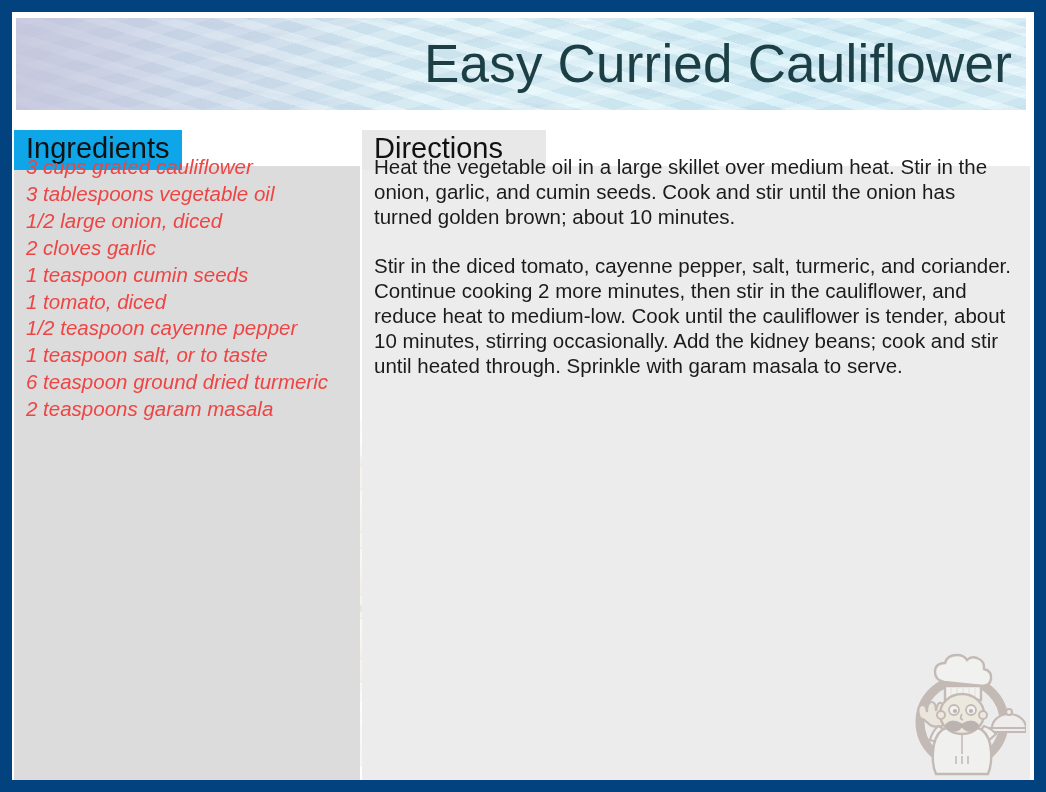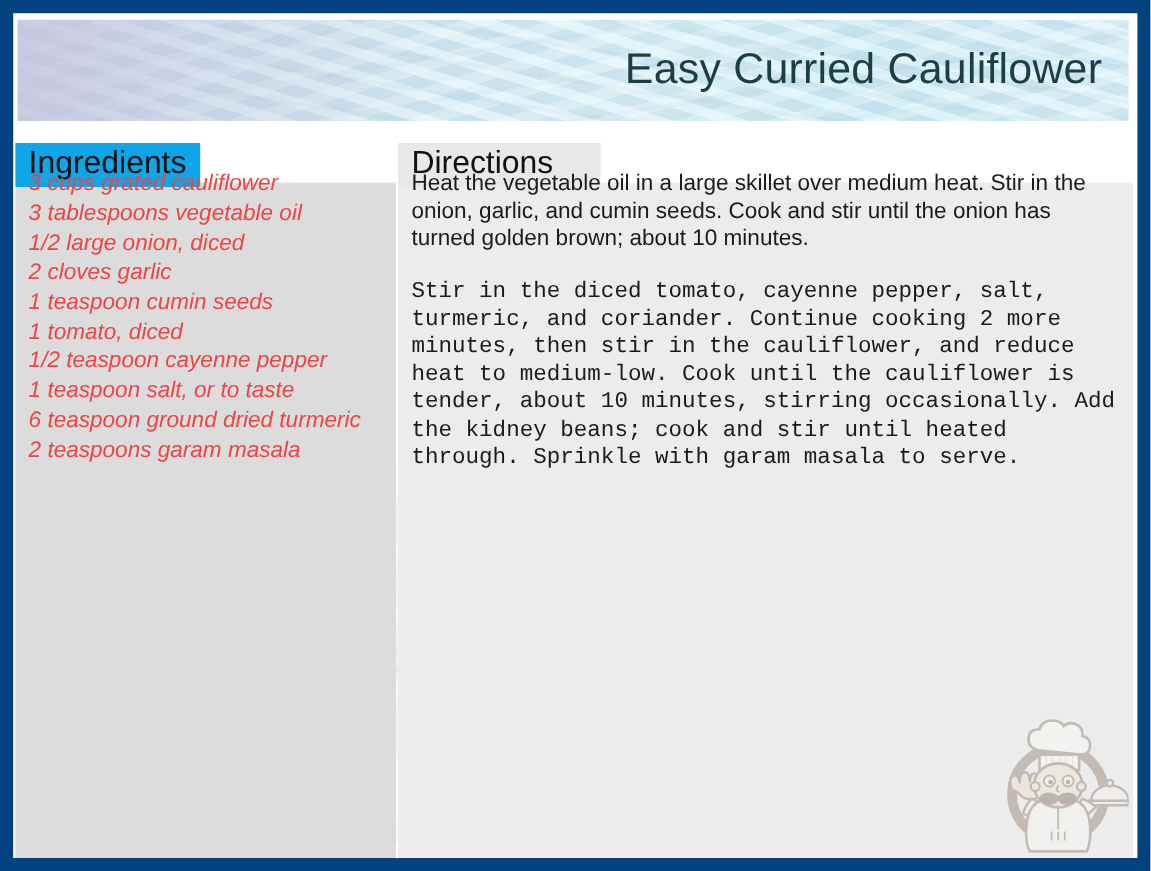--- a/index.html
+++ b/index.html
@@ -57,24 +57,24 @@
       repeating-linear-gradient(9deg, rgba(255,255,255,.0) 0px, rgba(255,255,255,.0) 26px, rgba(170,180,210,.22) 26px, rgba(170,180,210,.22) 30px),
       repeating-linear-gradient(-9deg, rgba(255,255,255,.0) 0px, rgba(255,255,255,.0) 34px, rgba(175,185,212,.18) 34px, rgba(175,185,212,.18) 38px);
   }
   .banner-fade-left {
     position: absolute;
     inset: 0;
     background: linear-gradient(90deg, rgba(198,200,222,.85) 0%, rgba(205,215,233,.45) 16%, rgba(215,238,246,0) 38%);
   }
   .banner-title {
     position: absolute;
-    right: 24px;
+    right: 14px;
     top: 50%;
     transform: translateY(-50%);
-    font-size: 39px;
+    font-size: 53px;
     line-height: 1.1;
     color: #1c3f46;
     white-space: nowrap;
     letter-spacing: .2px;
   }
 
   
   .photo-wrap {
     position: absolute;
     left: 172px;
@@ -160,21 +160,21 @@
 
   
   .dir-para {
     font-size: 20.5px;
     line-height: 25.2px;
     color: #1b1b1b;
     margin: 0 0 23px 0;
     padding: 0;
     max-width: 640px;
   }
-  .dir-para:last-child { margin-bottom: 0; font-family: Liberation Mono, monospace; }
+  .dir-para:last-child { margin-bottom: 0; }
 
   
   .chef-logo {
     position: absolute;
     right: 8px;
     bottom: 4px;
     width: 128px;
     height: 128px;
     opacity: .30;
     z-index: 3;

